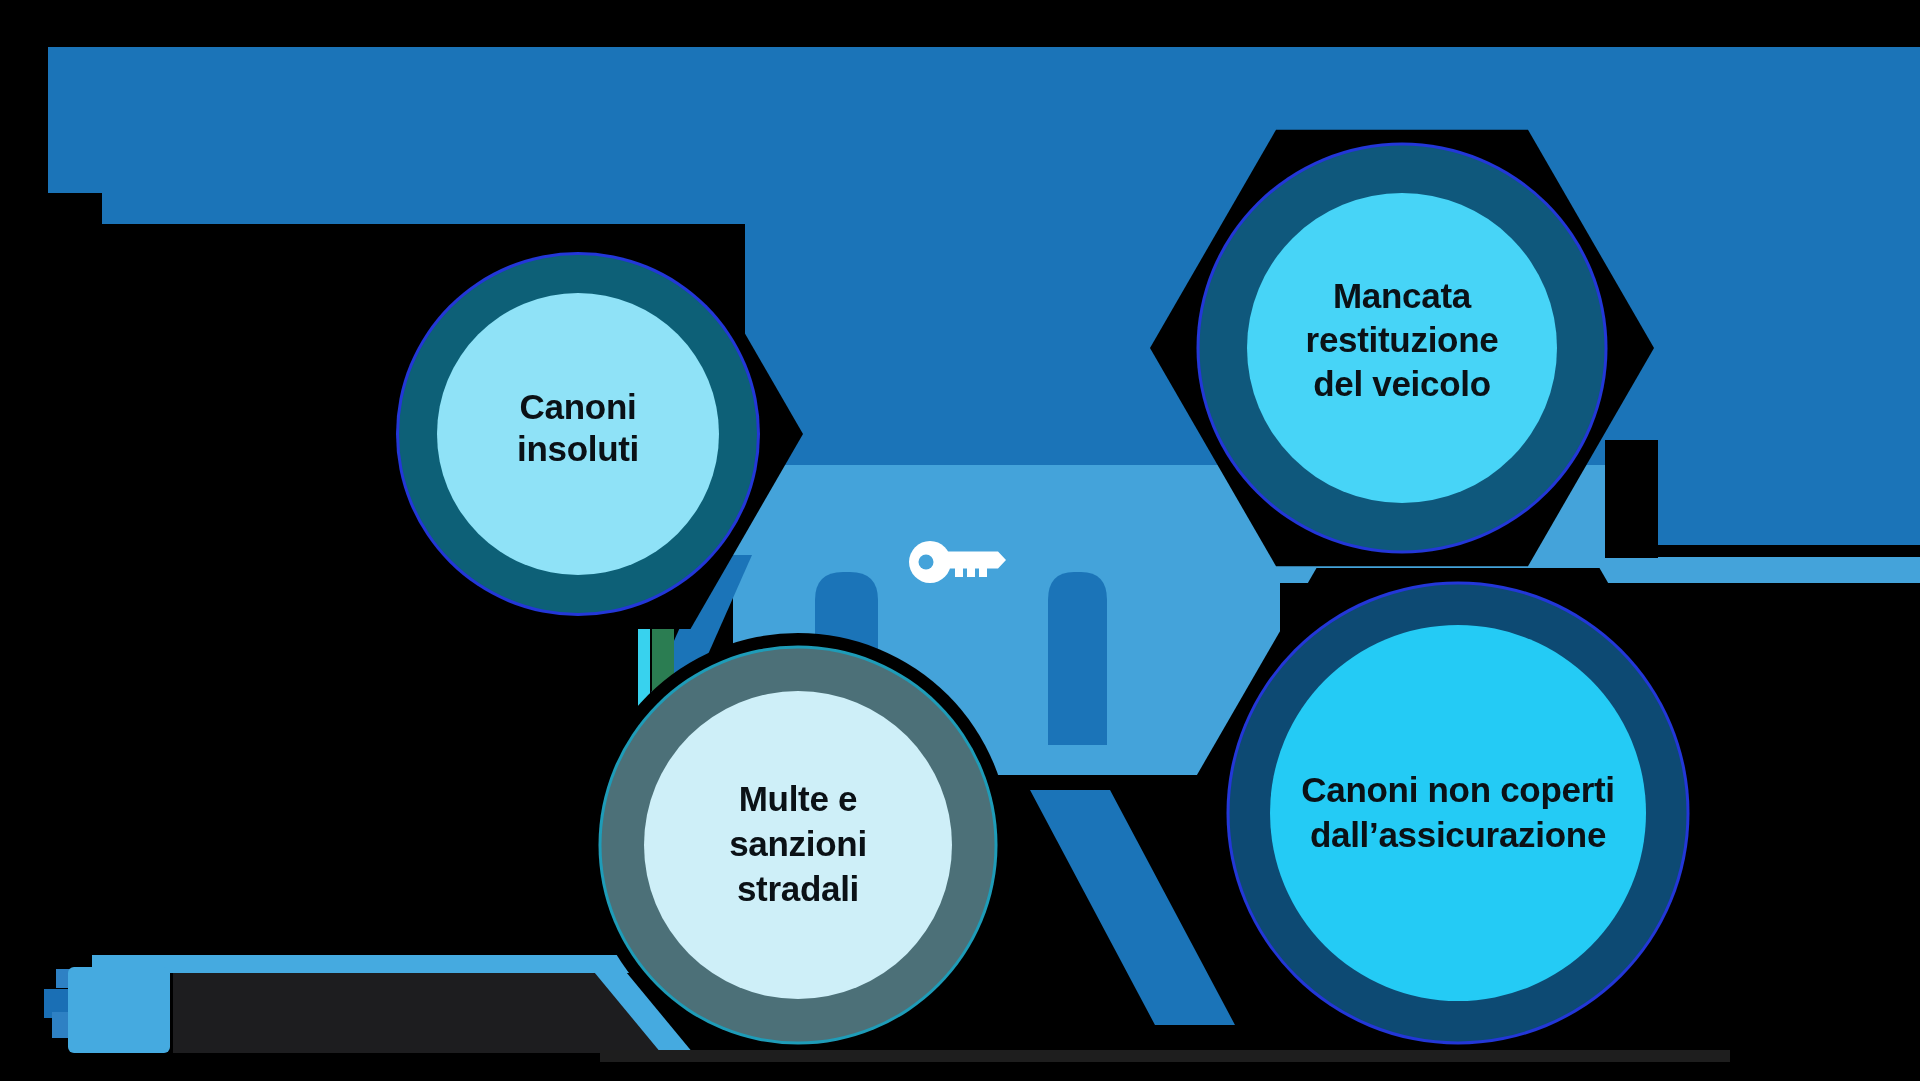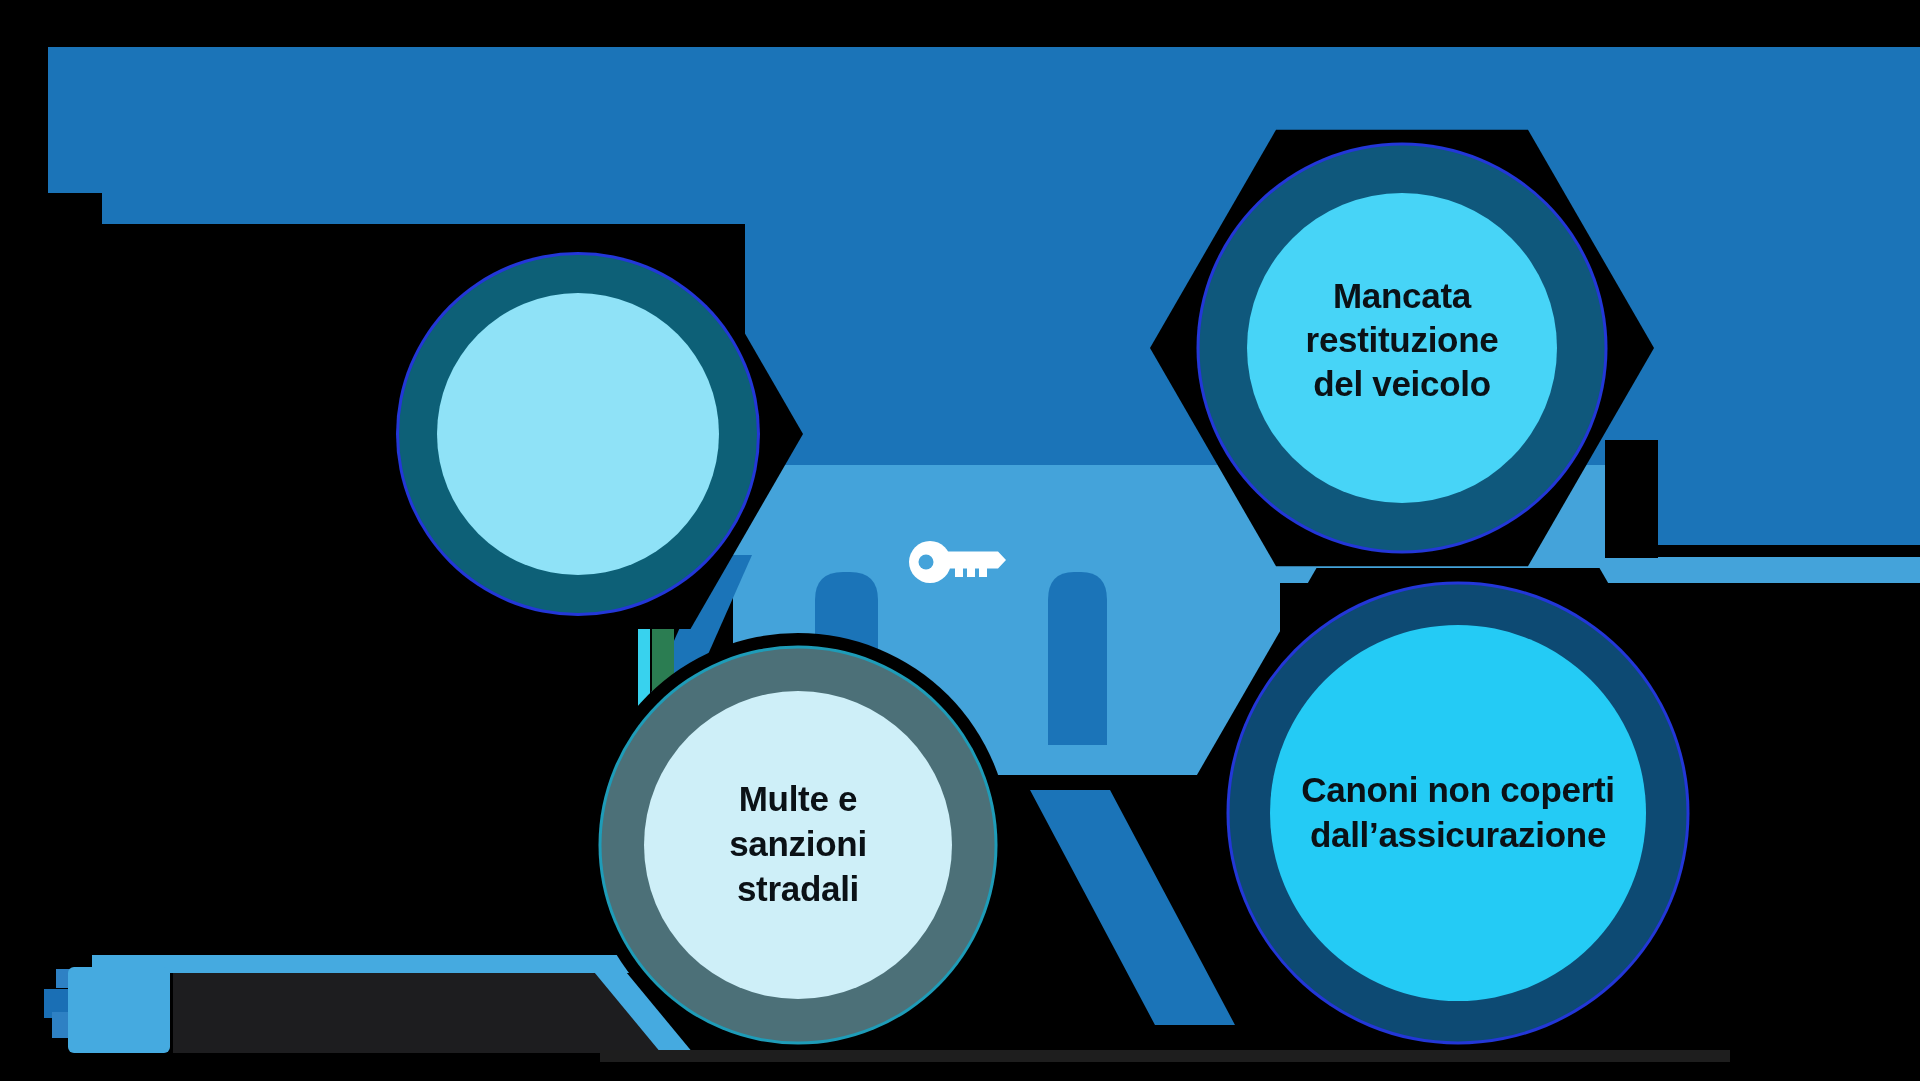--- a/index.html
+++ b/index.html
@@ -89,20 +89,22 @@
       <circle cx="798" cy="845" r="154" fill="#CEEFF8"></circle>
     </g>
 
     <g>
       <circle cx="1458" cy="813" r="231.5" fill="#2337D8"></circle>
       <circle cx="1458" cy="813" r="228.5" fill="#0D4A73"></circle>
       <circle cx="1458" cy="813" r="188" fill="#24CBF5"></circle>
     </g>
   </svg>
 
+  <div class="lbl lbl-canoni">Canoni
+insoluti</div>
   <div class="lbl lbl-multe">Multe e
 sanzioni
 stradali</div>
   <div class="lbl lbl-mancata">Mancata
 restituzione
 del veicolo</div>
   <div class="lbl lbl-danni">Canoni non coperti
 dall’assicurazione</div>
 
 </div>

